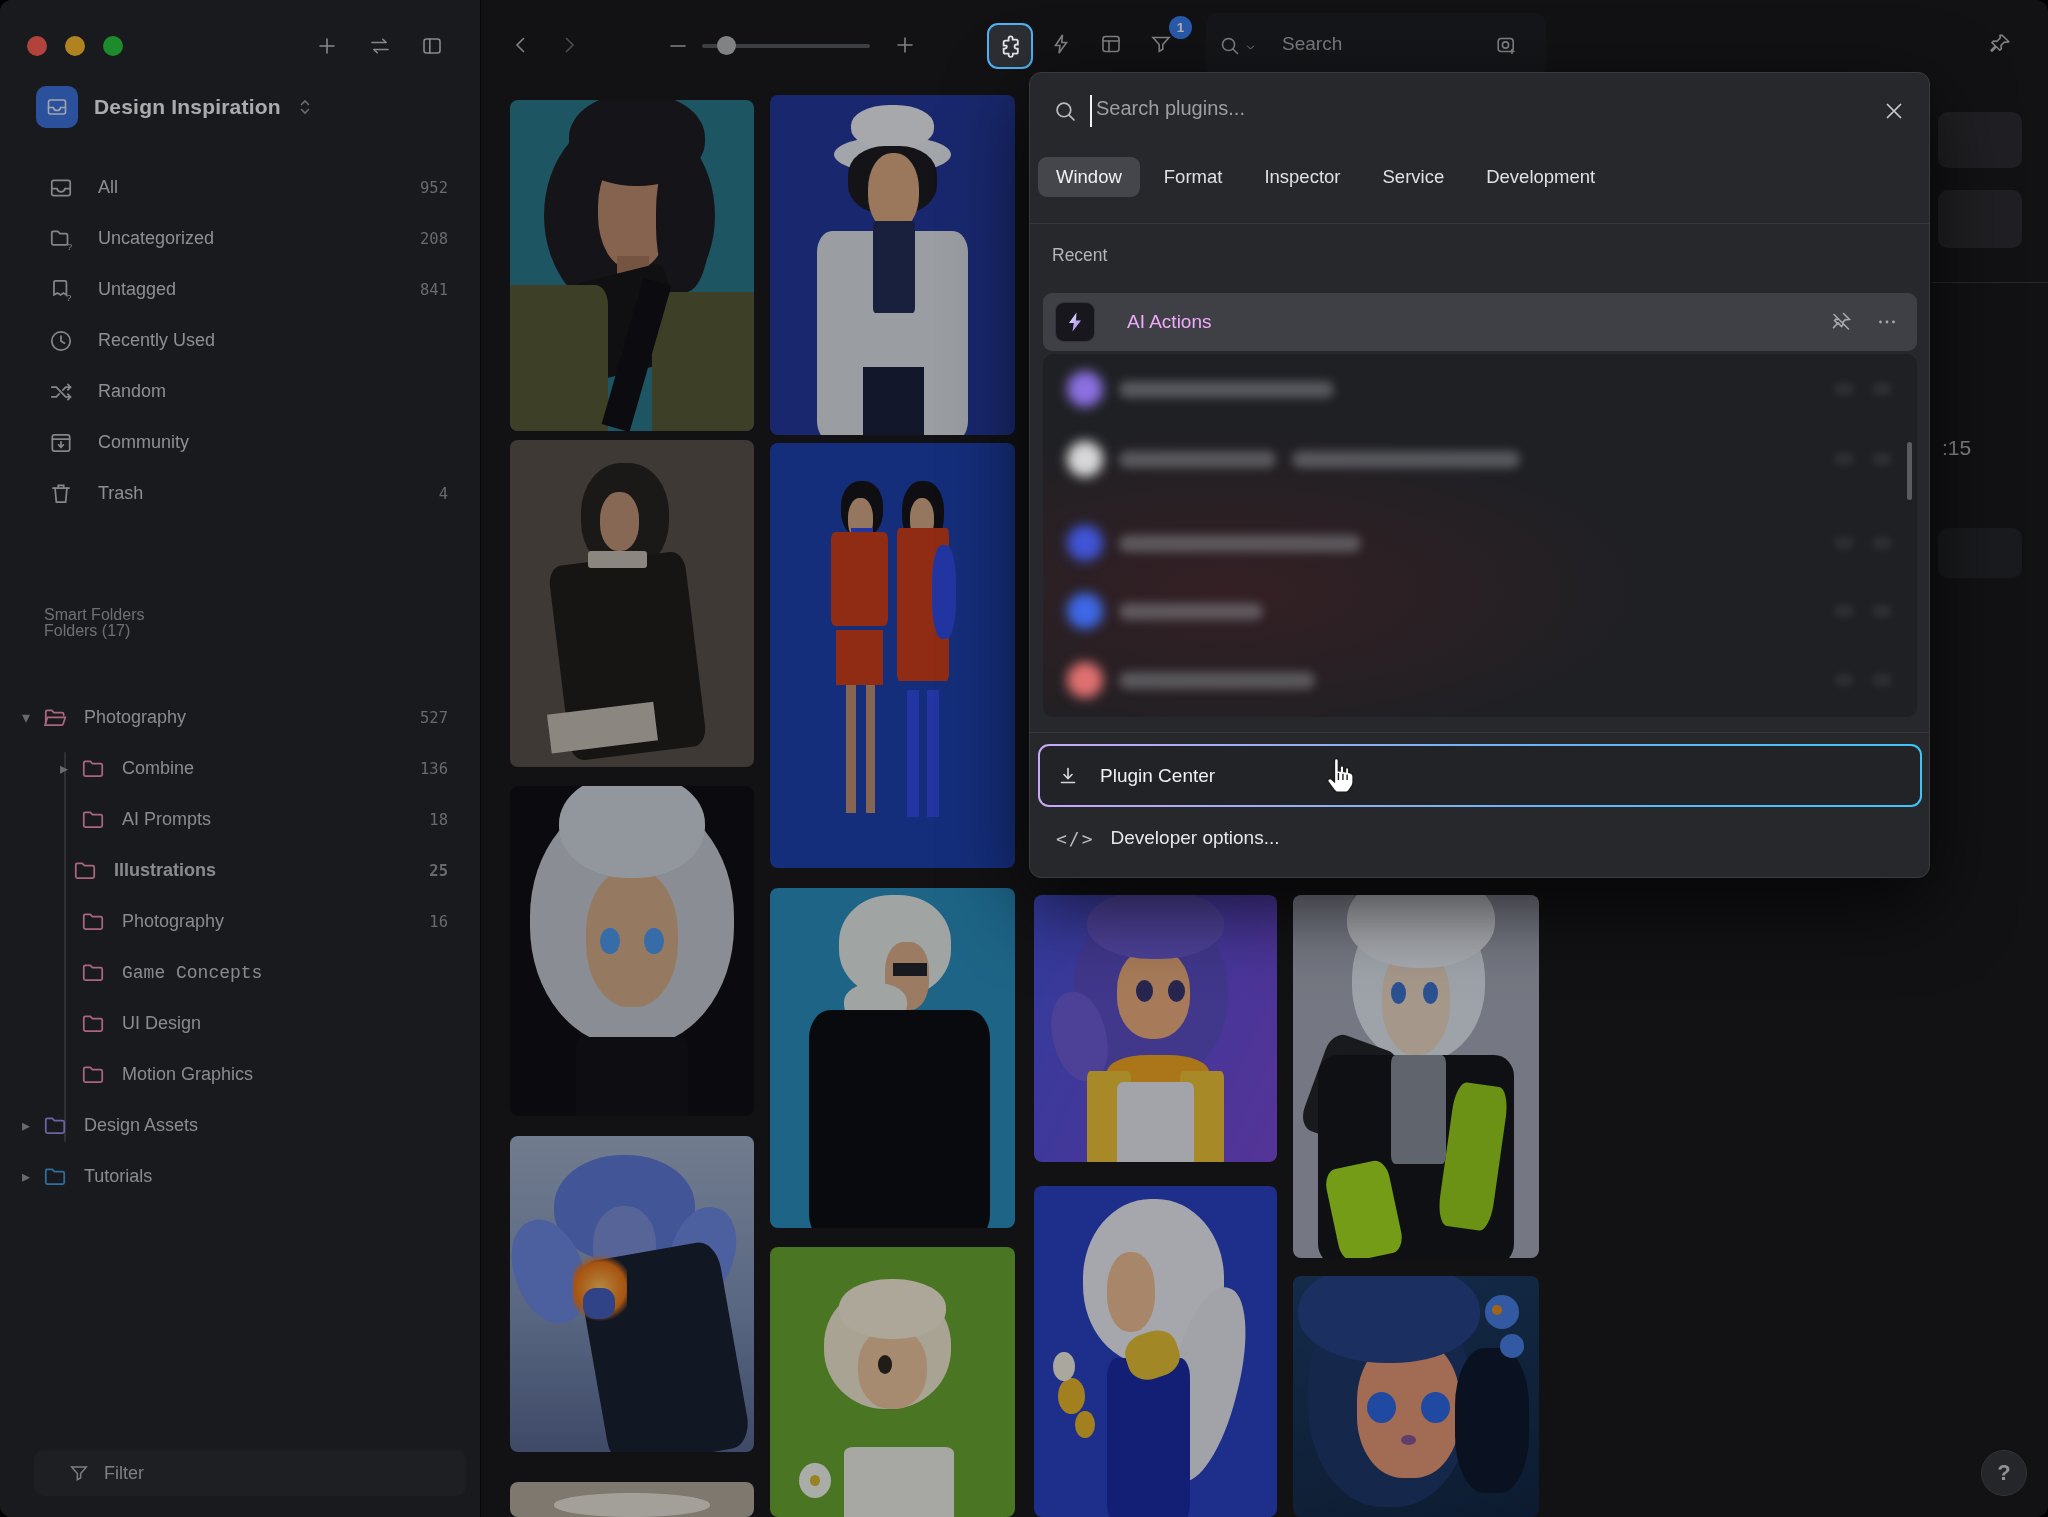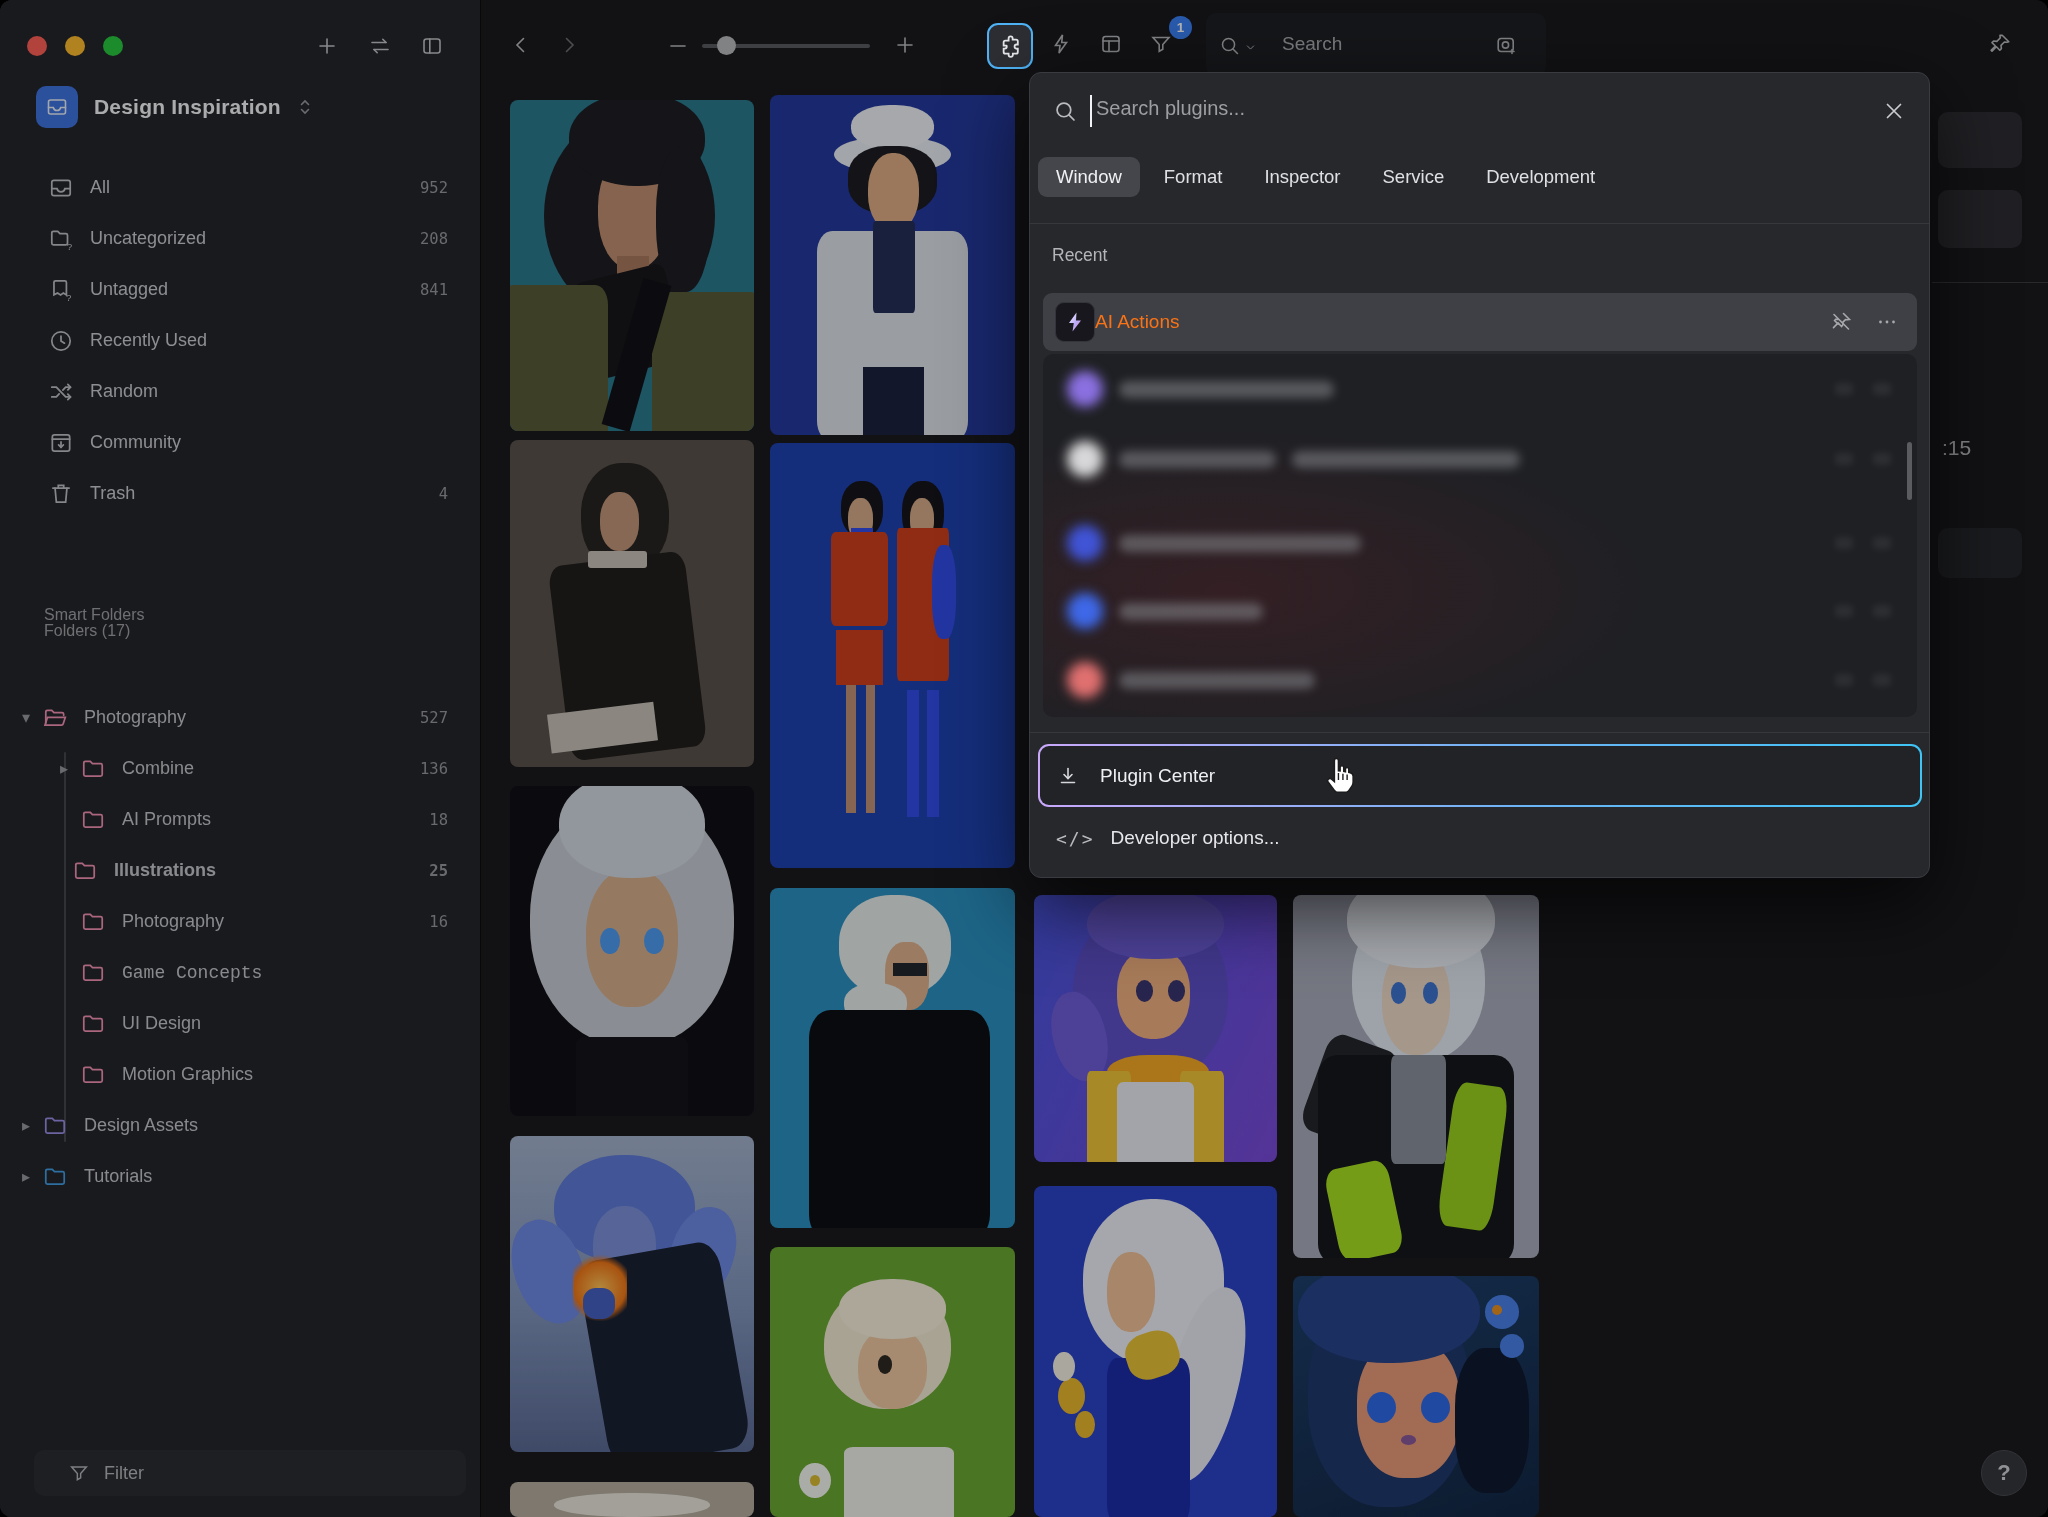--- a/index.html
+++ b/index.html
@@ -9,21 +9,21 @@
   #sidebar{position:absolute;left:0;top:0;width:480px;height:1517px;background:#25262b;border-right:1px solid #0c0c0e;}
   .tl{position:absolute;width:20px;height:20px;border-radius:50%;top:36px;}
   .sb-top-ic{position:absolute;top:34px;color:#c2c3c7;}
   .lib-row{position:absolute;left:36px;top:86px;display:flex;align-items:center;}
   .lib-icon{width:42px;height:42px;border-radius:10px;background:#3f74e0;display:flex;align-items:center;justify-content:center;color:#e9eef8;}
   .lib-name{margin-left:16px;font-size:21px;font-weight:bold;color:#f4f5f7;letter-spacing:.2px;}
   .lib-updown{margin-left:12px;color:#9a9ba0;}
   #sb-items{position:absolute;left:0;top:162px;width:480px;}
   .srow{height:51px;display:flex;align-items:center;padding:0 32px 0 48px;color:#c9cacd;}
   .srow .ic{width:26px;height:26px;color:#bfc0c5;flex:0 0 26px;}
-  .srow .lbl{margin-left:16px;font-size:18px;color:#cbccd0;text-align:center;}
+  .srow .lbl{margin-left:24px;font-size:18px;color:#cbccd0;text-align:center;}
   .srow .cnt{margin-left:auto;font-size:15.5px;color:#97989c;font-family:"DejaVu Sans Mono","Liberation Mono",monospace;}
   .sb-section{position:absolute;left:44px;font-size:16px;color:#9fa0a4;text-align:center;}
   #sb-tree{position:absolute;left:0;top:692px;width:480px;}
   .trow{height:51px;display:flex;align-items:center;padding-right:32px;color:#c9cacd;position:relative;}
   .trow .chev{width:16px;text-align:center;color:#97989c;flex:0 0 16px;}
   .trow .fic{width:26px;height:26px;margin-left:8px;flex:0 0 26px;}
   .trow .lbl{margin-left:16px;font-size:18px;color:#c5c6ca;}
   .trow .cnt{margin-left:auto;font-size:15.5px;color:#97989c;font-family:"DejaVu Sans Mono","Liberation Mono",monospace;}
   #tree-line{position:absolute;left:64px;top:60px;width:2px;height:390px;background:#46474c;border-radius:2px;}
   .filter-bar{position:absolute;left:34px;top:1450px;width:412px;height:46px;background:#2c2d31;border-radius:10px;
@@ -60,21 +60,21 @@
   .pp-close{position:absolute;right:22px;top:25px;color:#c9cbce;}
   #popup-tabs{position:absolute;left:8px;top:84px;display:flex;align-items:center;gap:6px;}
   .tab{padding:9px 18px;font-size:18.5px;color:#dfe0e3;border-radius:9px;}
   .tab.active{background:#45464b;color:#f0f1f3;}
   #pp-div1{position:absolute;left:0;top:150px;width:100%;height:1px;background:#37383c;}
   #recent-lbl{position:absolute;left:22px;top:172px;font-size:17.5px;color:#b4b5b8;}
   #ai-row{position:absolute;left:13px;top:220px;width:874px;height:58px;background:#3f4045;border-radius:9px;
     display:flex;align-items:center;}
   .ai-icon{width:40px;height:40px;margin-left:12px;border-radius:9px;background:#17171d;border:1px solid #34343c;
     box-sizing:border-box;display:flex;align-items:center;justify-content:center;}
-  #ai-row .lbl{margin-left:0;font-size:19px;color:#f97316;}
+  #ai-row .lbl{margin-left:32px;font-size:19px;color:#f0abfc;}
   #ai-row .right-ics{margin-left:auto;margin-right:18px;display:flex;align-items:center;gap:22px;color:#a6a8ab;}
   #plugin-list{position:absolute;left:13px;top:281px;width:874px;height:363px;background:#1f2024;border-radius:10px;overflow:hidden;}
   #plugin-list .tint{position:absolute;left:0;top:20%;width:70%;height:90%;
     background:radial-gradient(ellipse at 30% 50%,rgba(90,30,36,.35),rgba(0,0,0,0) 70%);}
   .blur-row{position:absolute;left:0;width:100%;height:56px;}
   .blur-row .bic{position:absolute;left:24px;top:10px;width:36px;height:36px;border-radius:50%;filter:blur(6px);}
   .blur-bar{position:absolute;top:20px;height:17px;border-radius:9px;background:#85878c;opacity:.55;filter:blur(5px);}
   .blur-mini{position:absolute;top:22px;width:18px;height:12px;border-radius:4px;background:#85878c;opacity:.14;filter:blur(3px);}
   #list-scroll{position:absolute;right:5px;top:88px;width:5px;height:58px;border-radius:3px;background:#5a5c60;}
   #pp-div2{position:absolute;left:0;top:659px;width:100%;height:1px;background:#37383c;}

